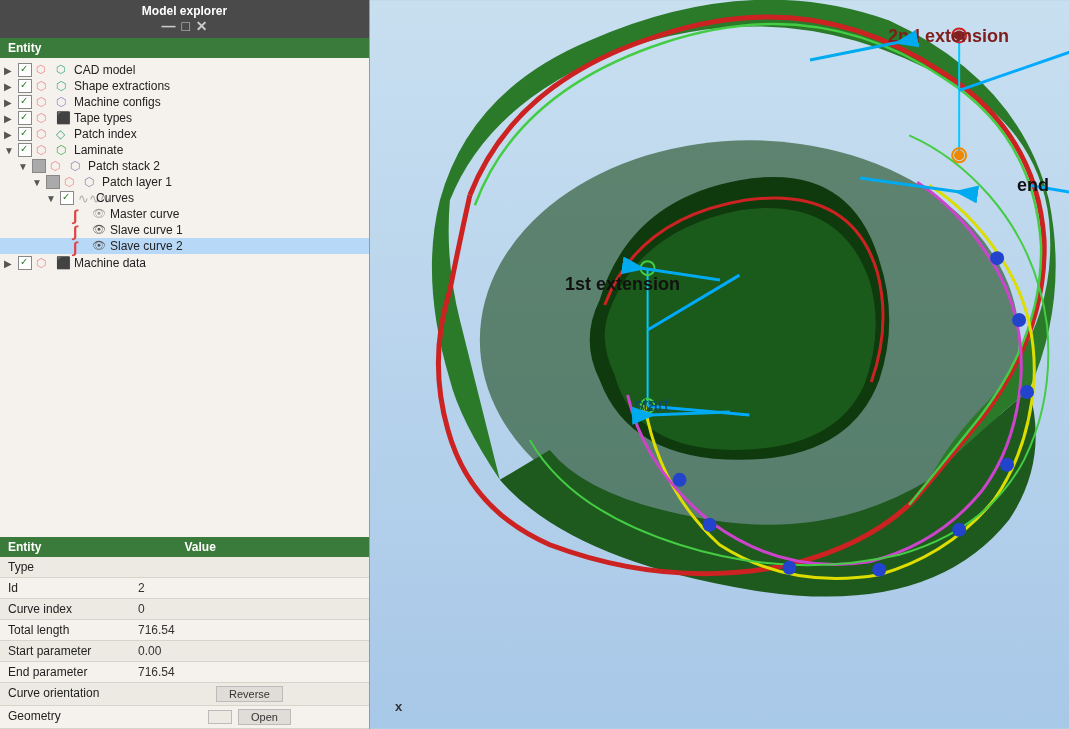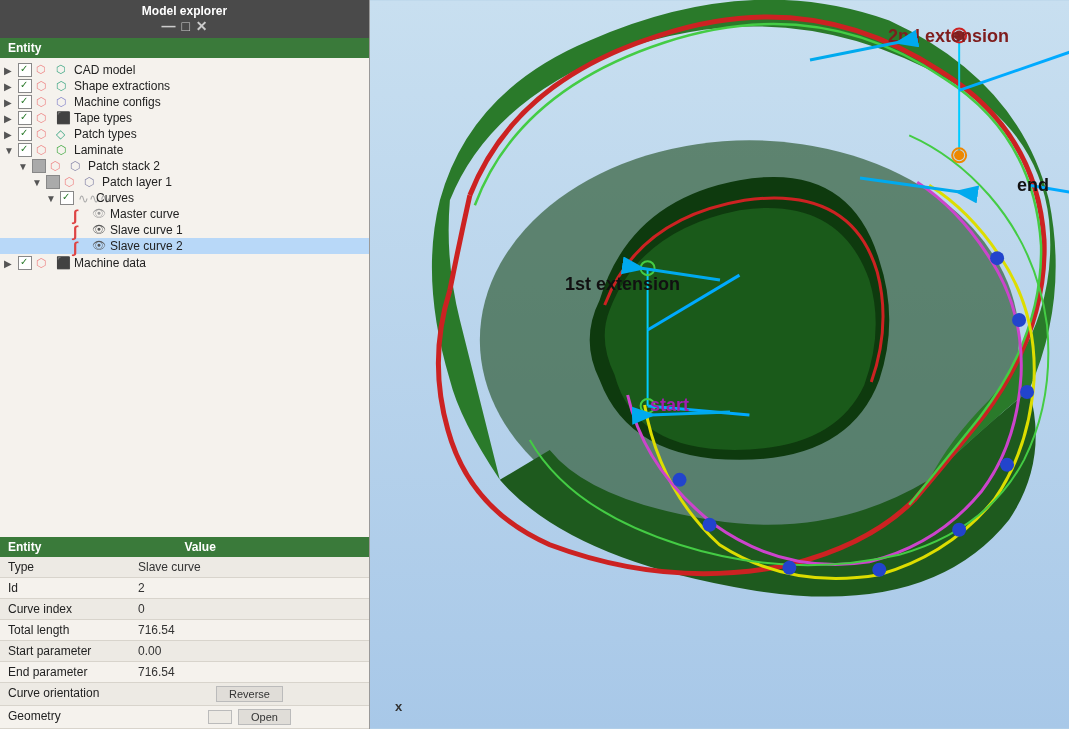--- a/index.html
+++ b/index.html
@@ -111,21 +111,21 @@
       <span class="tree-icon" style="color:#c84">⬛</span>
       <span class="tree-label">Tape types</span>
     </div>
 
     <div class="tree-item">
       <span class="tree-indent" style="width:4px"></span>
       <span class="tree-arrow">▶</span>
       <span class="tree-checkbox checked"></span>
       <span class="tree-icon" style="color:#e88">⬡</span>
       <span class="tree-icon" style="color:#4a8">◇</span>
-      <span class="tree-label">Patch types</span>
+      <span class="tree-label">Patch index</span>
     </div>
 
     <div class="tree-item">
       <span class="tree-indent" style="width:4px"></span>
       <span class="tree-arrow">▼</span>
       <span class="tree-checkbox checked"></span>
       <span class="tree-icon" style="color:#e88">⬡</span>
       <span class="tree-icon" style="color:#4a4">⬡</span>
       <span class="tree-label">Laminate</span>
     </div>
@@ -193,21 +193,20 @@
 
   <div class="props-table-header">
     <span>Entity</span>
     <span>Value</span>
   </div>
 
   <div class="props-table">
 
     <div class="props-row">
       <div class="props-cell">Type</div>
-      <div class="props-cell value">Slave curve</div>
     </div>
     <div class="props-row">
       <div class="props-cell">Id</div>
       <div class="props-cell value">2</div>
     </div>
     <div class="props-row">
       <div class="props-cell">Curve index</div>
       <div class="props-cell value">0</div>
     </div>
     <div class="props-row">
@@ -315,21 +314,21 @@
     <line x1="278" y1="330" x2="370" y2="275" stroke="#00aaff" stroke-width="3"></line>
 
     <line x1="278" y1="406" x2="380" y2="415" stroke="#00aaff" stroke-width="3"></line>
 
   </svg>
 
   
   <div style="position:absolute; top:20px; right:60px; font-size:18px; font-weight:bold; color:#7f1d1d;margin-top:6px;">2nd extension</div>
   <div style="position:absolute; top:175px; right:20px; font-size:18px; font-weight:bold; color:#111;">end</div>
   <div style="position:absolute; top:238px; left:195px; font-size:18px; font-weight:bold; color:#111;margin-top:36px;">1st extension</div>
-  <div style="position:absolute; top:395px; left:280px; font-size:18px; font-weight:bold; color:#a21caf;">start</div>
+  <div style="position:absolute; top:395px; left:264px; font-size:18px; font-weight:normal; color:#0c4a6e;">start</div>
 
   
   
   <svg style="position:absolute;top:0;left:0;width:100%;height:100%;pointer-events:none;">
     <defs>
       <marker id="arr" markerWidth="8" markerHeight="8" refX="6" refY="3" orient="auto">
         <path d="M0,0 L0,6 L8,3 z" fill="#00aaee"></path>
       </marker>
     </defs>
 

